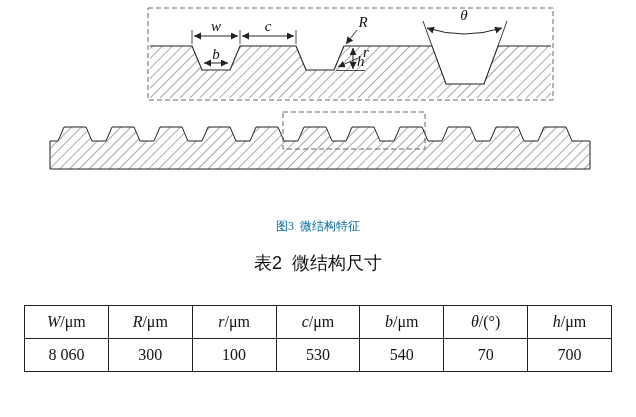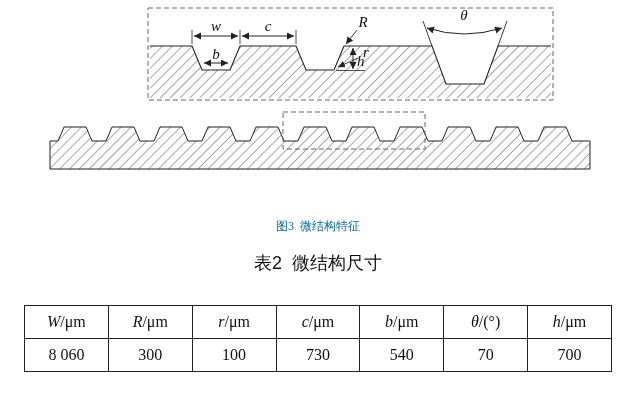--- a/index.html
+++ b/index.html
@@ -132,21 +132,21 @@
         <th><i>b</i><span>/μm</span></th>
         <th><i>θ</i><span>/(°)</span></th>
         <th><i>h</i><span>/μm</span></th>
       </tr>
     </thead>
     <tbody>
       <tr>
         <td>8 060</td>
         <td>300</td>
         <td>100</td>
-        <td>730</td>
+        <td>530</td>
         <td>540</td>
         <td>70</td>
         <td>700</td>
       </tr>
     </tbody>
   </table>
 
 </div>
 
 </body></html>

